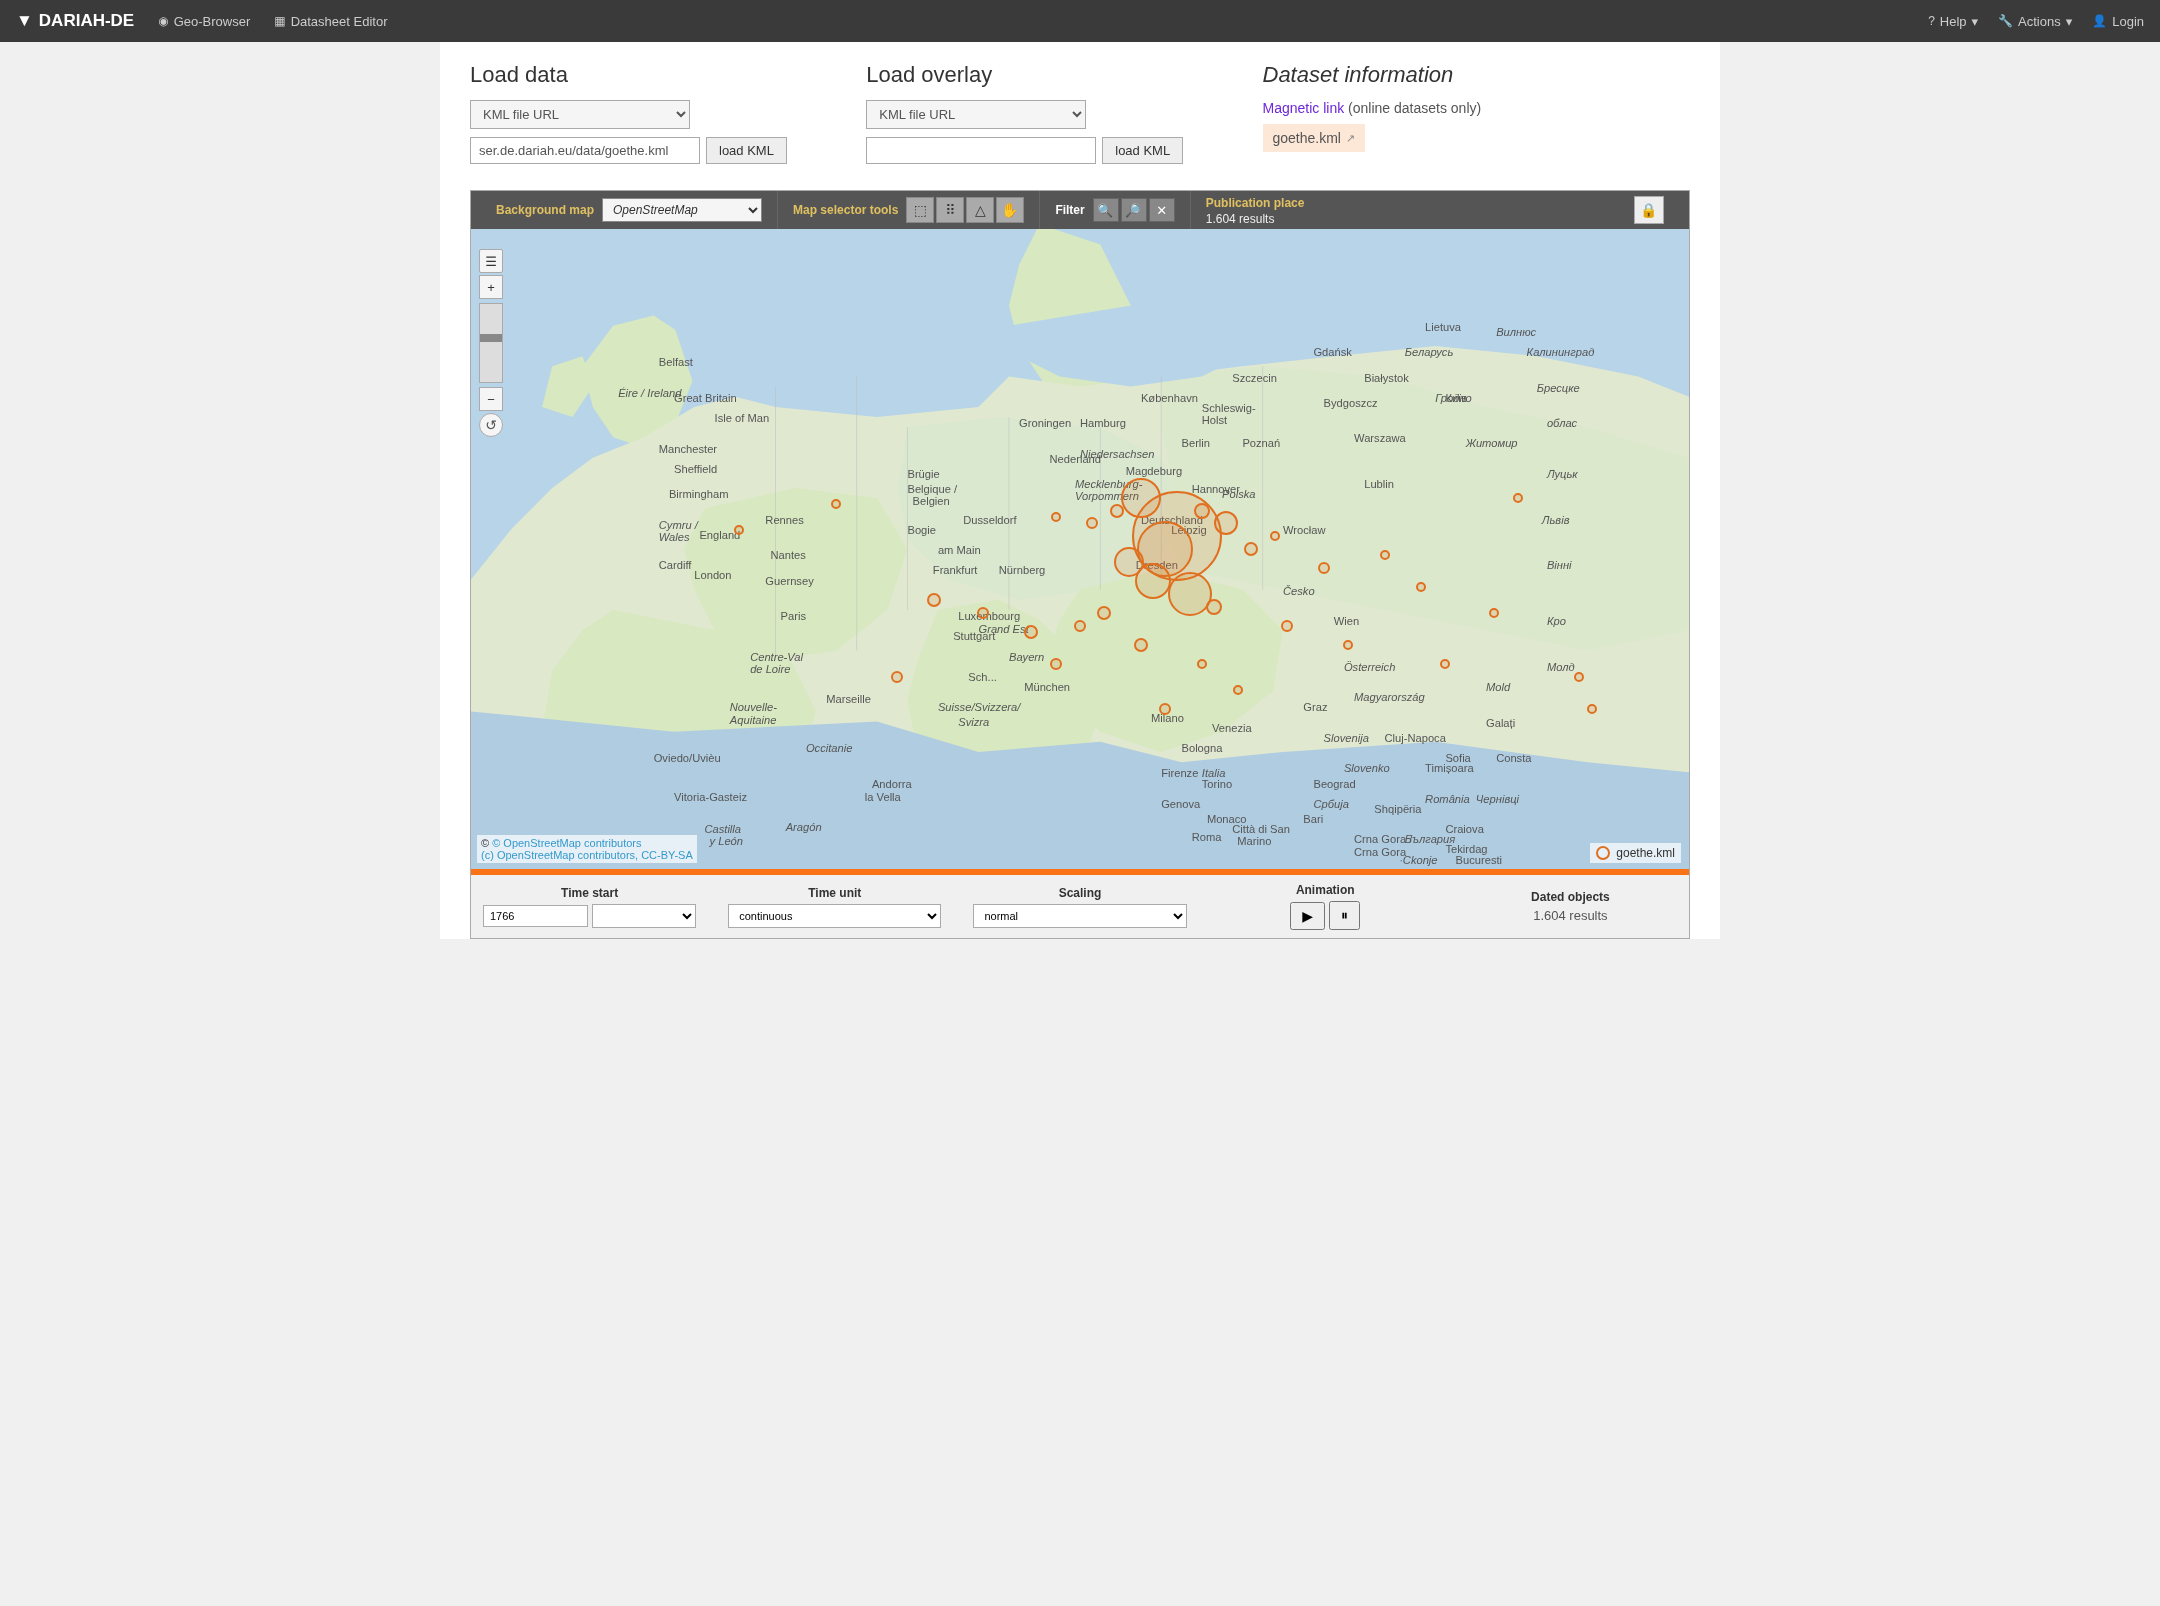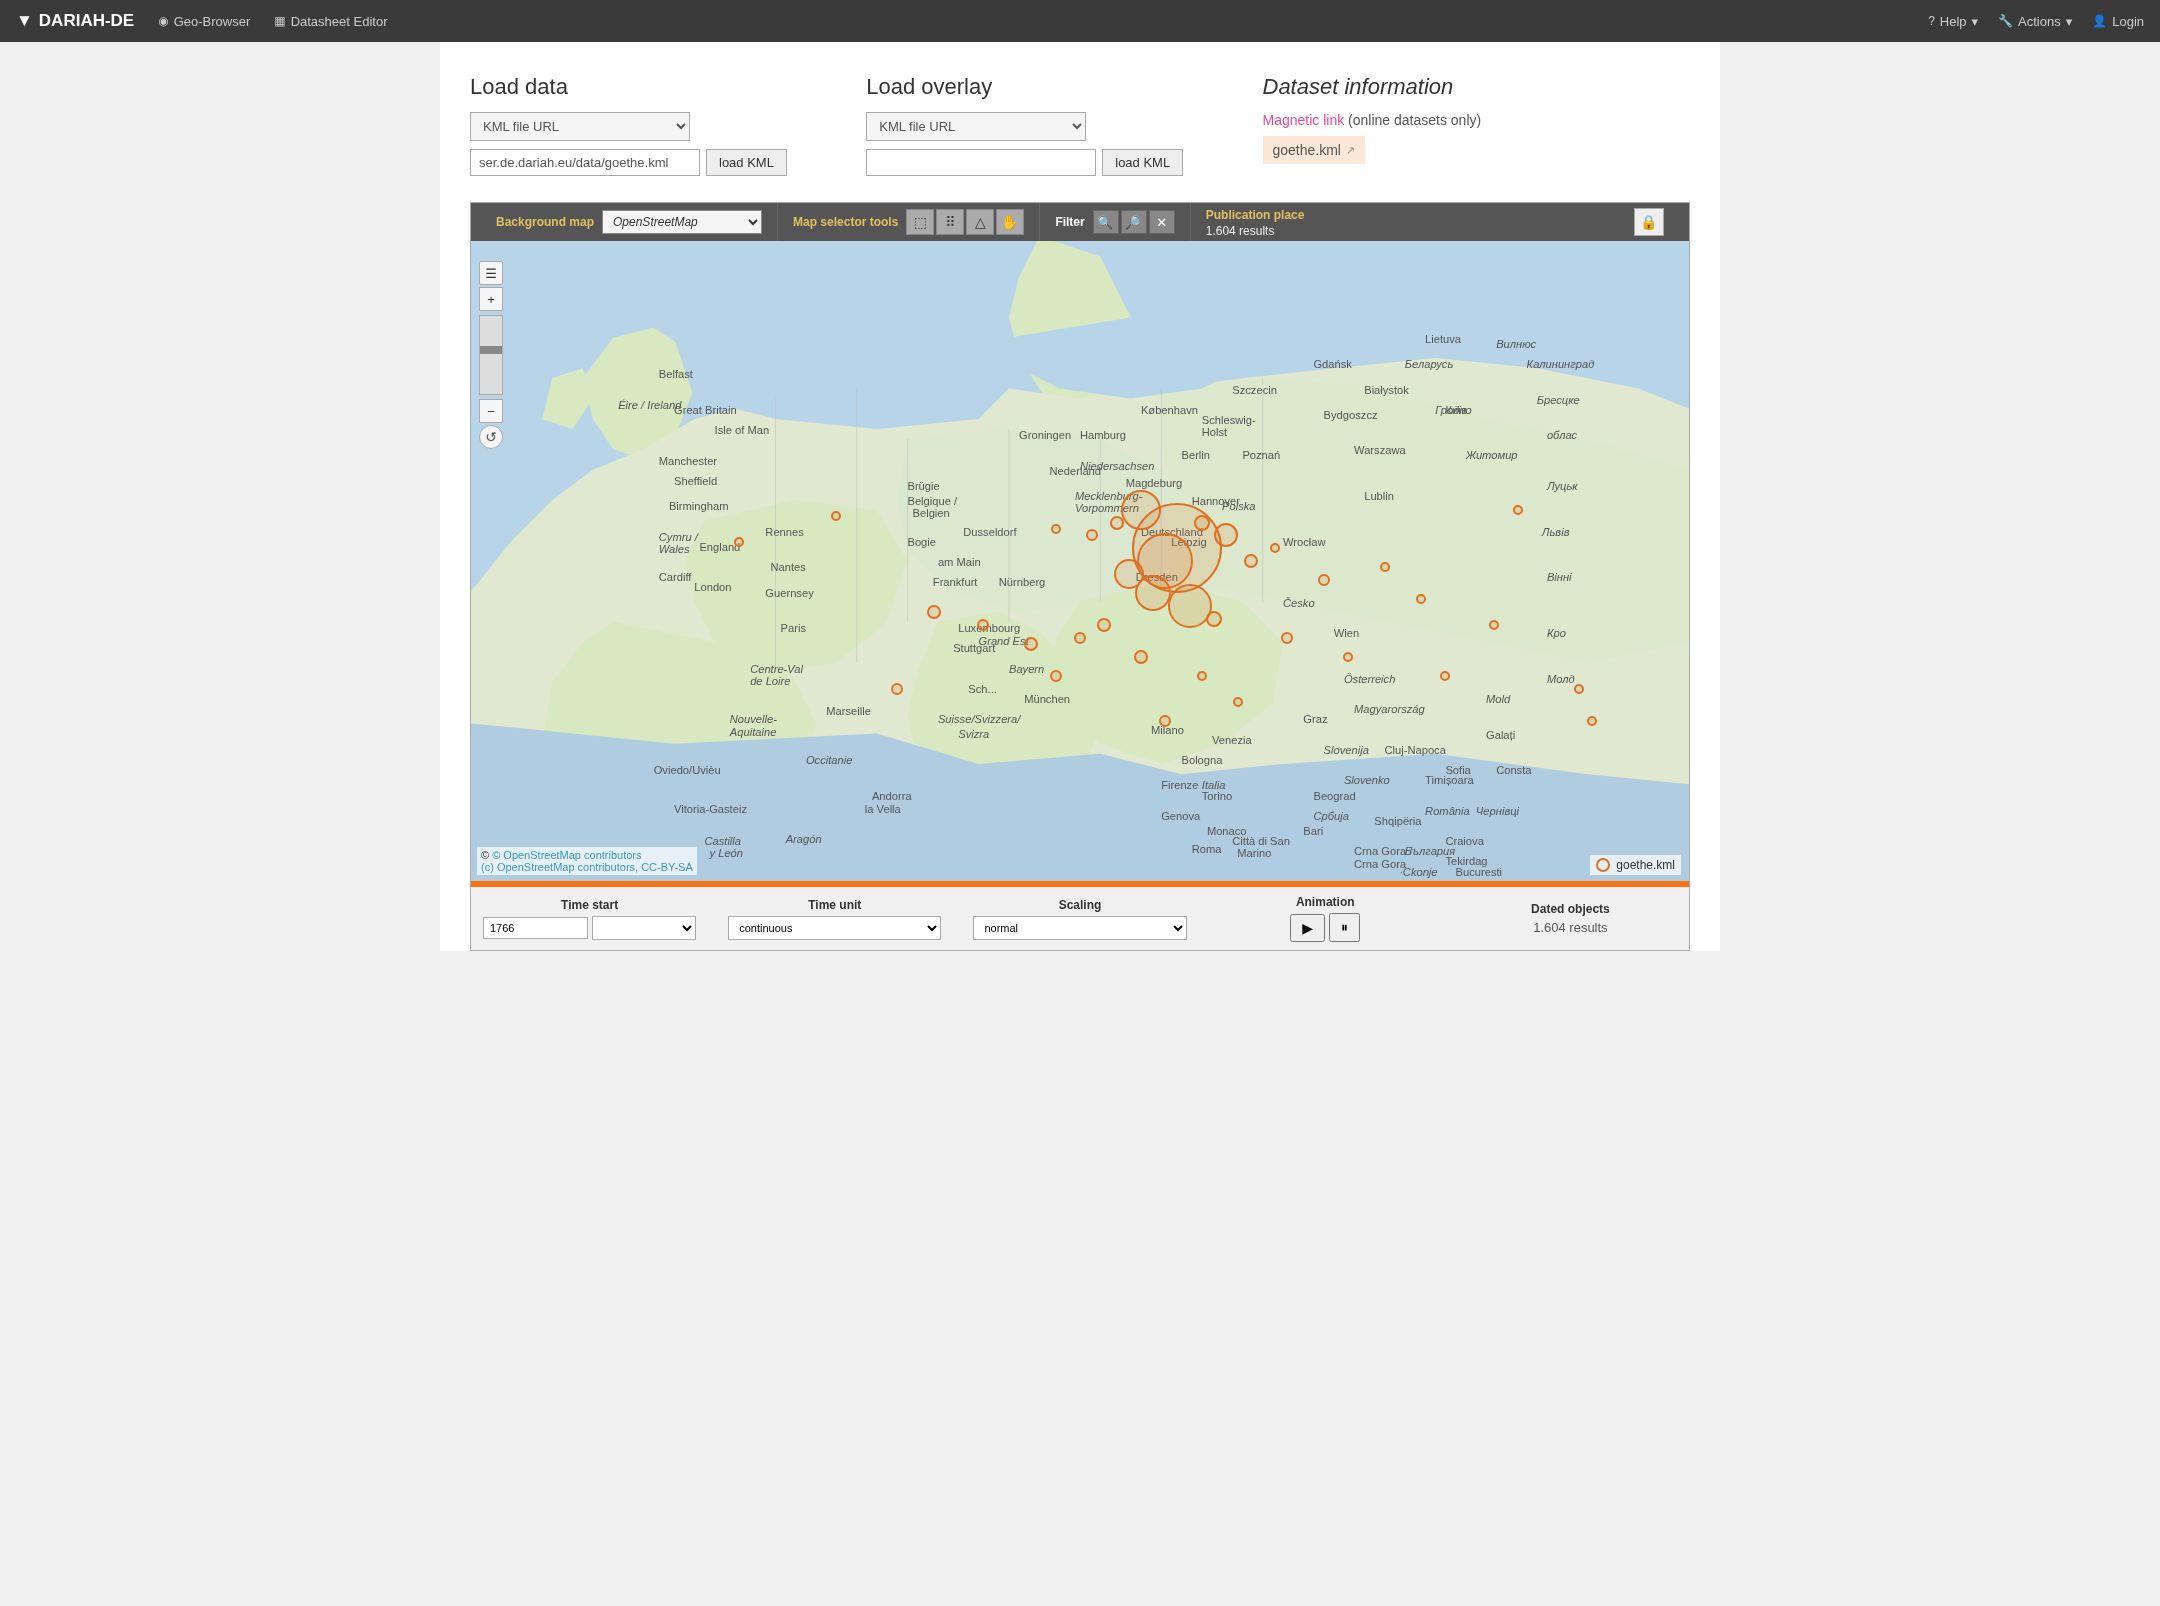--- a/index.html
+++ b/index.html
@@ -25,21 +25,21 @@
     }
     .topnav .nav-item .icon { font-size: 12px; }
     .topnav .spacer { flex: 1; }
     .topnav .nav-right { display: flex; align-items: center; gap: 20px; }
 
     
     .main-container {
       background: #fff;
       max-width: 1280px;
       margin: 0 auto;
-      padding: 32px 30px 0 30px;
+      padding: 20px 30px 0 30px;
     }
 
     
     .top-panels {
       display: flex;
       gap: 40px;
       margin-bottom: 18px;
       align-items: flex-start;
     }
 
@@ -54,21 +54,21 @@
     .load-row select { width: 220px; background: #f5f5f5; }
     .load-row input[type=text] { width: 230px; }
     .load-row .load-btn {
       background: #eee; border: 1px solid #aaa; padding: 5px 12px;
       font-size: 13px; cursor: pointer; color: #333;
     }
 
     .dataset-section { flex: 1.2; }
     .dataset-section h2 { font-size: 22px; font-weight: normal; margin-bottom: 12px; color: #333; font-style: italic; }
     .magnetic-link { color: #8a6cc0; font-size: 14px; }
-    .magnetic-link a { color: #ec4899; text-decoration: none; margin-top: 20px; }
+    .magnetic-link a { color: #6d28d9; text-decoration: none; margin-top: 20px; }
     .magnetic-link span { color: #555; }
     .kml-badge {
       background: #fde8d8; border: none; padding: 6px 10px;
       display: inline-flex; align-items: center; gap: 5px;
       font-size: 14px; color: #333; margin-top: 8px;
     }
     .kml-badge a { color: #555; text-decoration: none; }
     .kml-badge .ext-icon { font-size: 11px; color: #888; }
 
     

